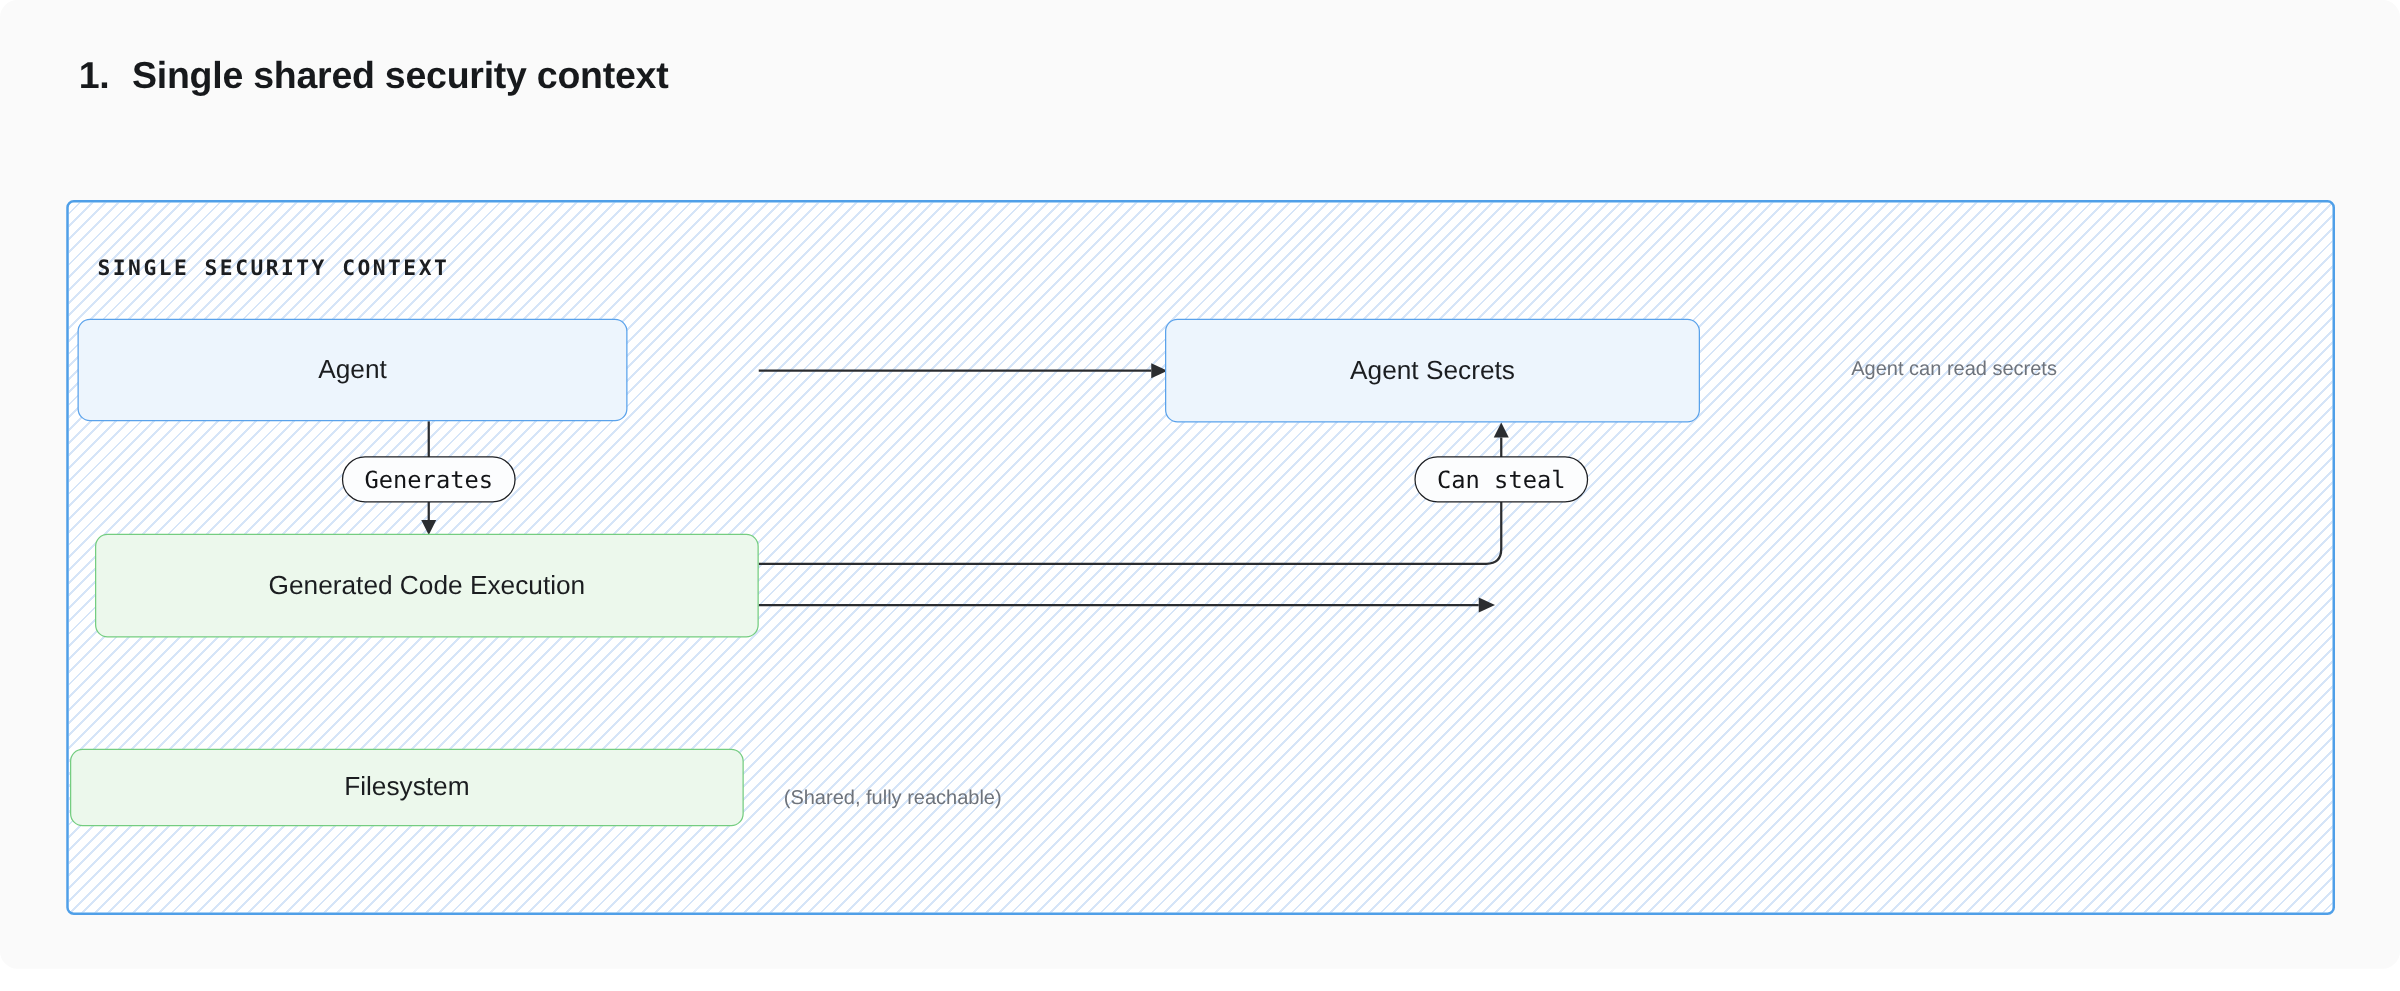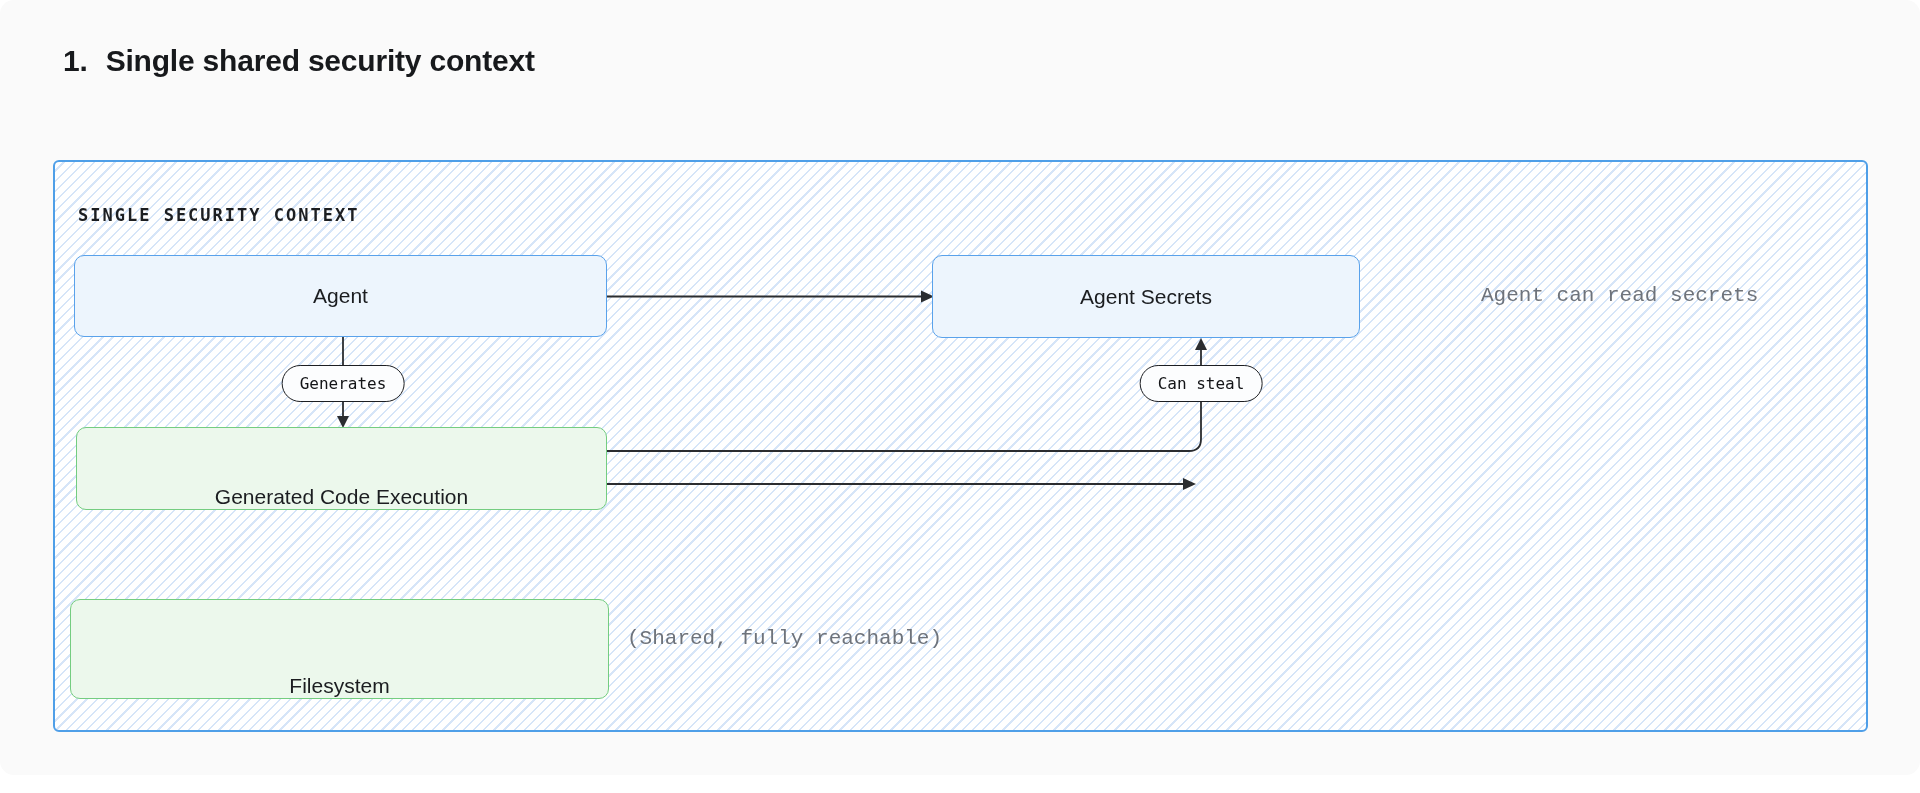--- a/index.html
+++ b/index.html
@@ -31,30 +31,30 @@
     letter-spacing:2px;color:#1c1e21;margin-top:21px;
   }
   .edges{position:absolute;left:0;top:0;width:1811px;height:568px;pointer-events:none;}
   .edges path{stroke:var(--arrow);stroke-width:1.8;fill:none;}
   .edges polygon{fill:var(--arrow);stroke:none;}
   .node{
     position:absolute;display:flex;align-items:center;justify-content:center;
     border-radius:10px;font-size:21px;color:#1b1d20;
   }
   .node.blue{background:var(--blue-node-bg);border:1.6px solid var(--blue-node-border);}
-  .node.green{background:var(--green-node-bg);border:1.6px solid var(--green-node-border);align-items:flex-end;}
+  .node.green{background:var(--green-node-bg);border:1.6px solid var(--green-node-border);}
   .pill{
     position:absolute;transform:translateX(-50%);
     display:inline-flex;align-items:center;justify-content:center;
     height:37px;padding:0 17px;
     background:#fcfdfe;border:1.8px solid #1d1f23;border-radius:20px;
-    font-family:"DejaVu Sans Mono",monospace;font-size:16px;color:#131417;white-space:nowrap;
+    font-family:"DejaVu Sans Mono",monospace;font-size:19px;color:#131417;white-space:nowrap;
   }
   .annotation{
-    position:absolute;color:var(--annotation-text);font-size:21px;line-height:36px;white-space:nowrap;font-family:Liberation Mono, monospace;
+    position:absolute;color:var(--annotation-text);font-size:16px;line-height:36px;white-space:nowrap;
   }
 </style>
 </head>
 <body>
 
 <div class="stage">
   <div class="card"></div>
 
   <h1 class="title">
     <span class="num">1.</span>
@@ -76,33 +76,33 @@
       <g>
         <path d="M552 289 L1134 289 Q1146 289 1146 277 L1146 188"></path>
         <polygon points="1140,188 1152,188 1146,176"></polygon>
       </g>
       <g>
         <path d="M552 322 L1128 322"></path>
         <polygon points="1128,316 1141,322 1128,328"></polygon>
       </g>
     </svg>
 
-    <div class="node blue" style="left:19px;top:93px;width:533px;height:82px">
+    <div class="node blue" style="left:7px;top:93px;width:440px;height:82px">
       <span>Agent</span>
     </div>
 
     <div class="node blue" style="left:877px;top:93px;width:428px;height:83px">
       <span>Agent Secrets</span>
     </div>
 
     <div class="node green" style="left:21px;top:265px;width:531px;height:83px">
       <span>Generated Code Execution</span>
     </div>
 
-    <div class="node green" style="left:15px;top:437px;width:539px;height:100px">
+    <div class="node green" style="left:1px;top:437px;width:539px;height:62px">
       <span>Filesystem</span>
     </div>
 
     <div class="pill" style="left:288px;top:203px">Generates</div>
 
     <div class="pill" style="left:1146px;top:203px">Can steal</div>
 
     <div class="annotation" style="left:1426px;top:118px;line-height:32px">Agent can read secrets</div>
 
     <div class="annotation" style="left:1158px;top:287px">

